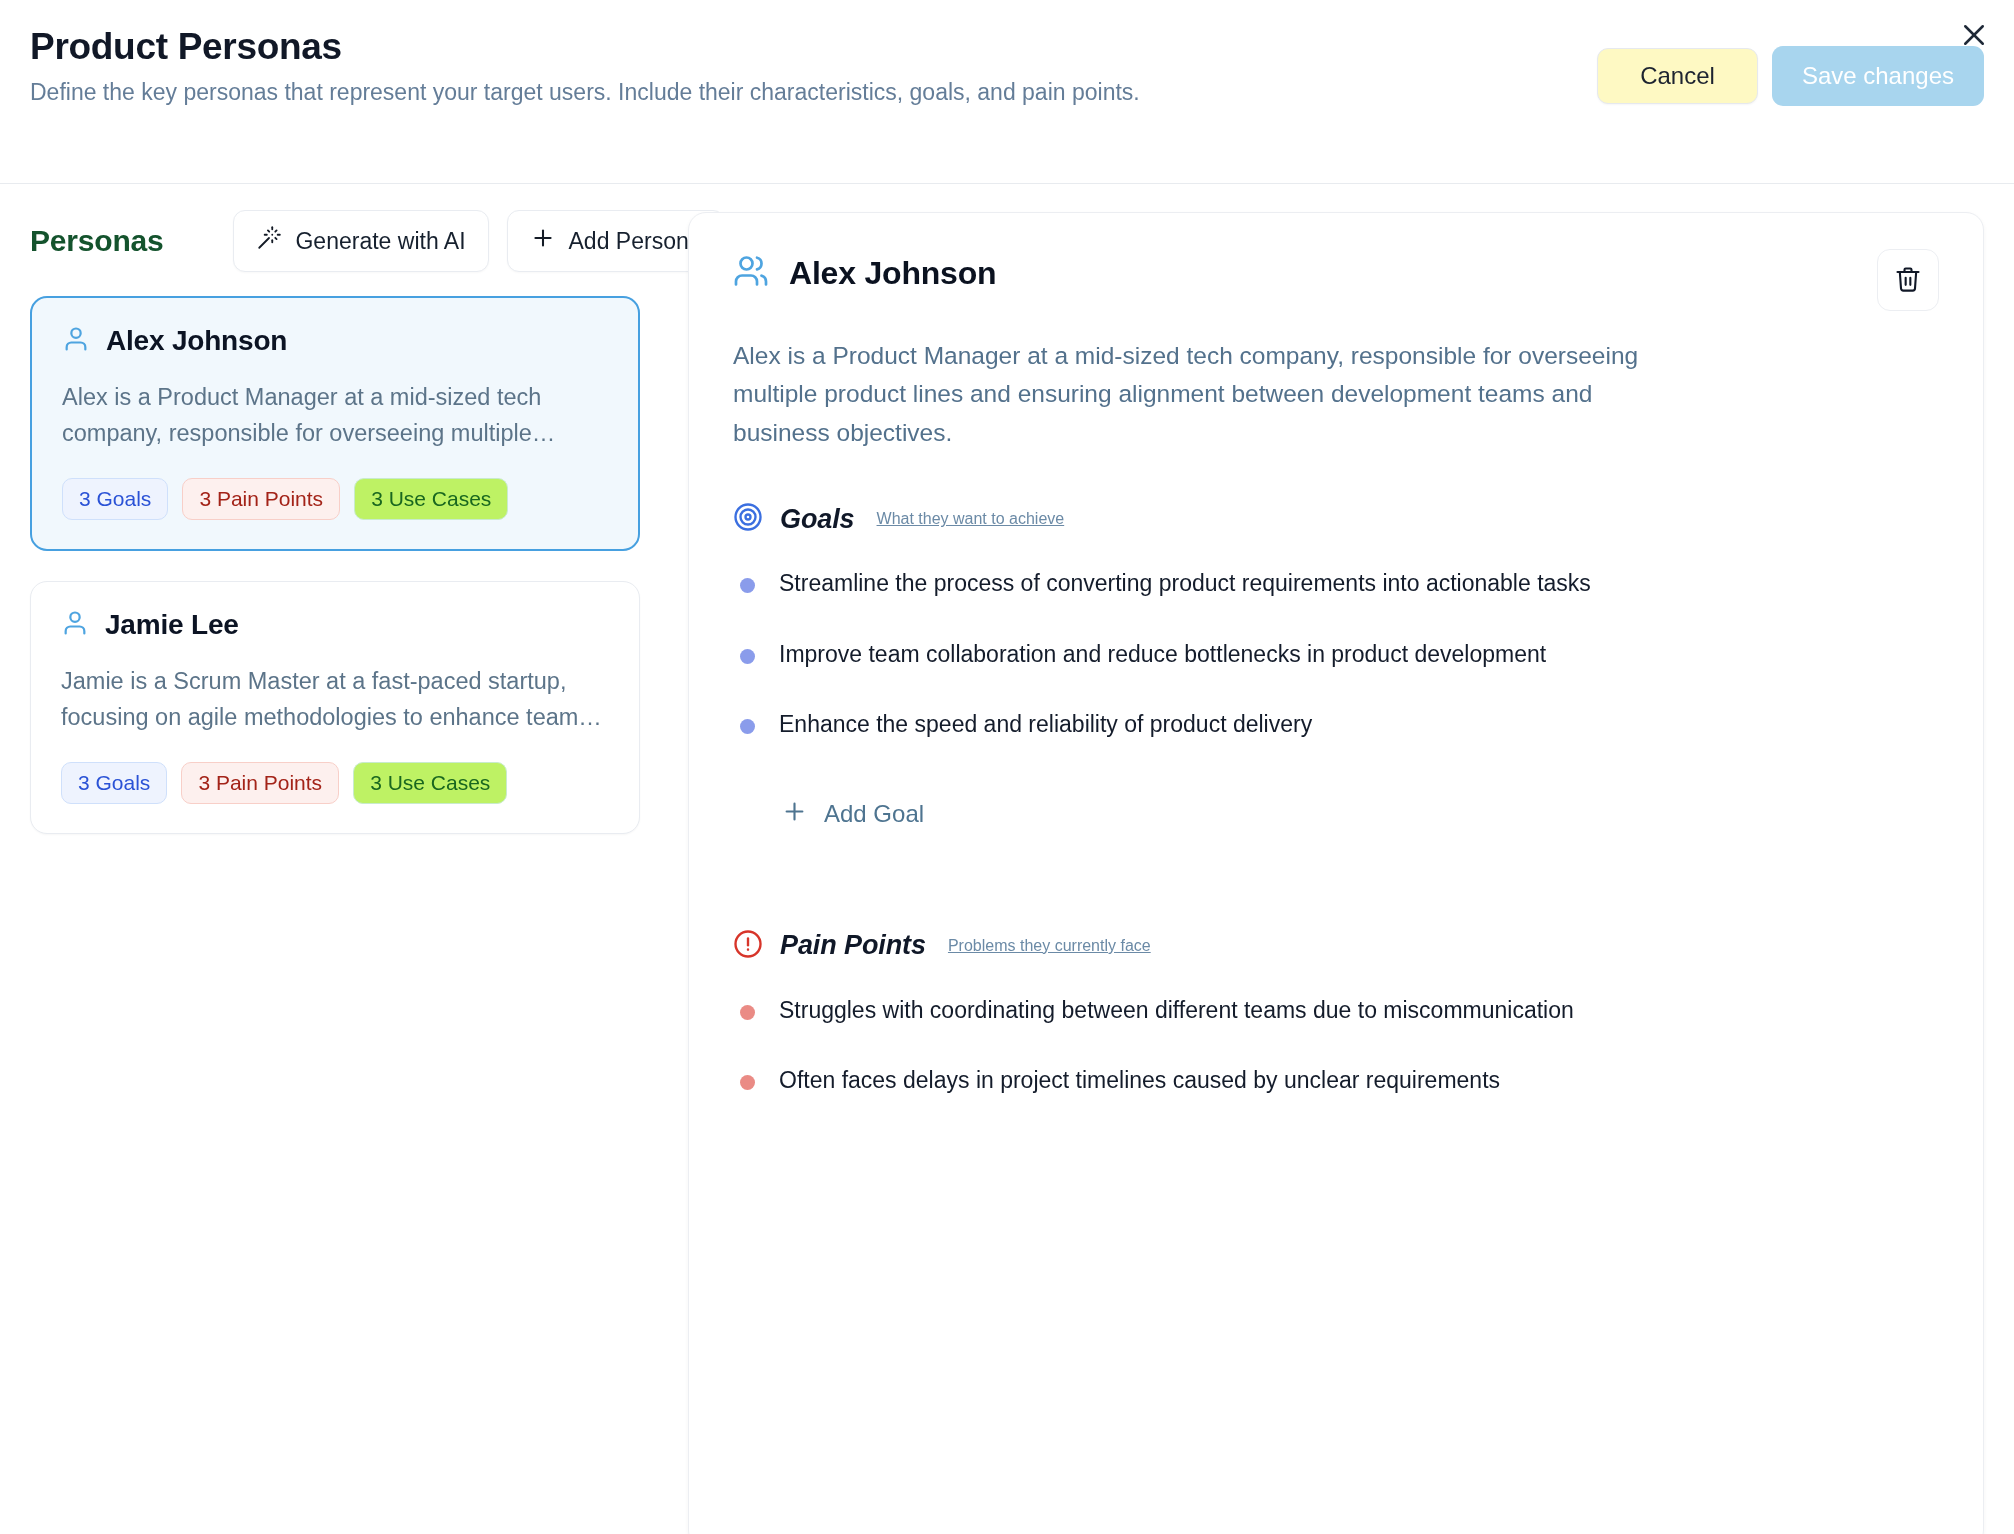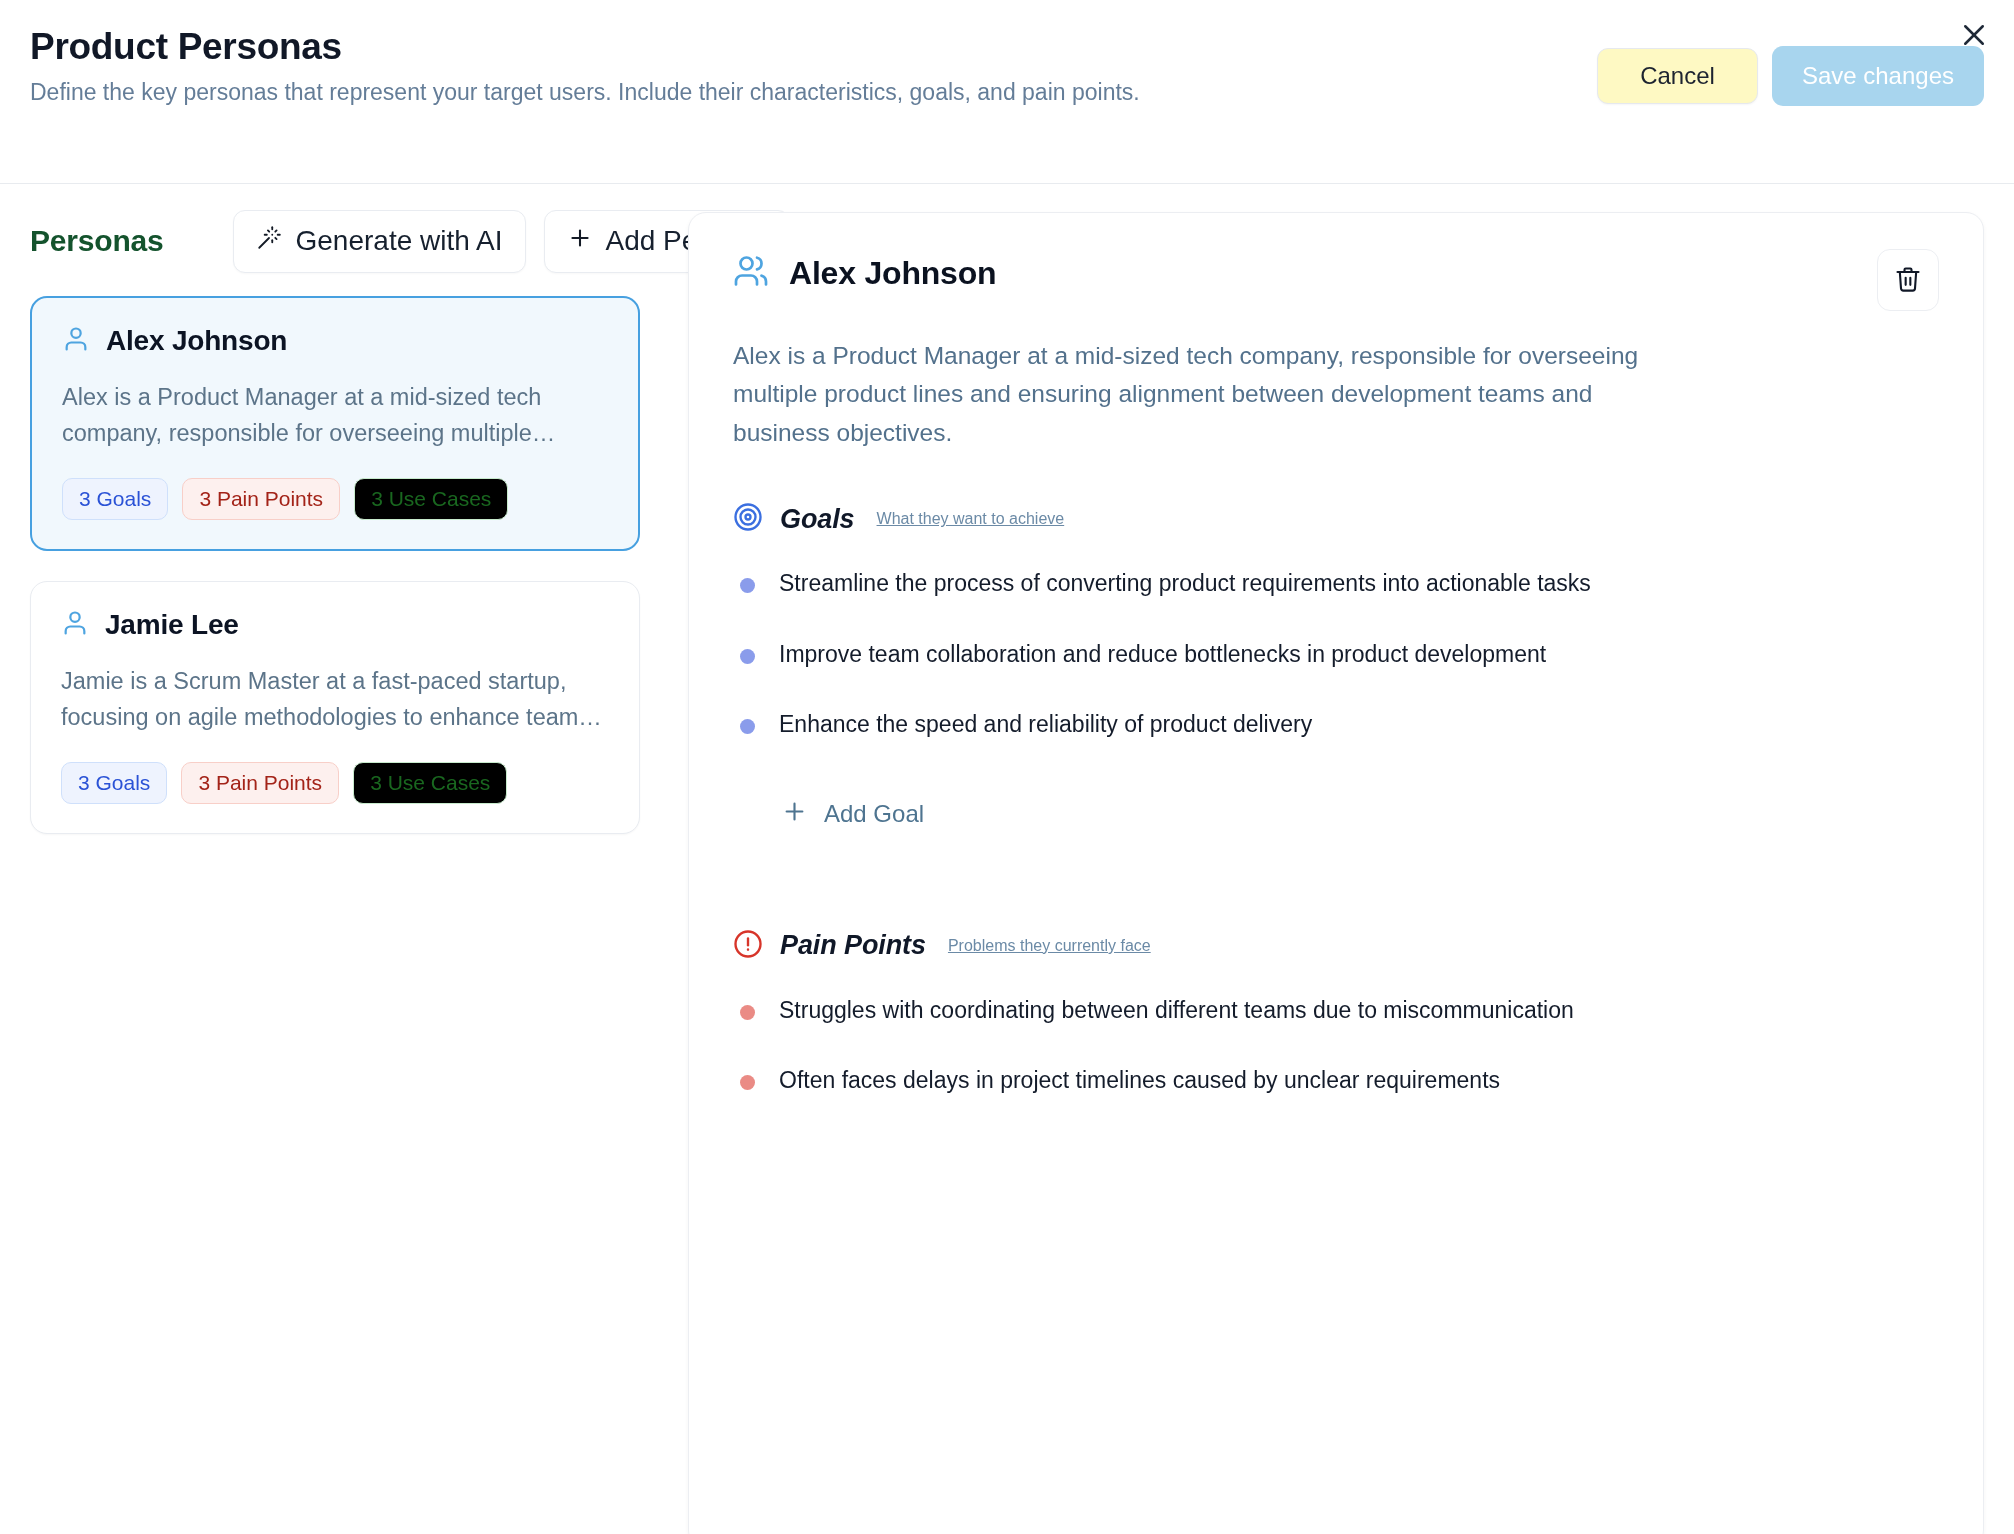--- a/index.html
+++ b/index.html
@@ -98,21 +98,21 @@
     margin-right: 52px;
   }
   .pill-btn {
     display: inline-flex;
     align-items: center;
     gap: 13px;
     background: #ffffff;
     border: 1.5px solid #e9ecf1;
     border-radius: 12px;
     padding: 14px 22px;
-    font-size: 28px;
+    font-size: 23px;
     color: #16202e;
     font-family: inherit;
     cursor: pointer;
     box-shadow: 0 1px 2px rgba(16,24,40,0.03);
     white-space: nowrap;
   }
 
   .persona-card {
     border: 1.5px solid #e9ecf1;
     border-radius: 17px;
@@ -146,21 +146,21 @@
   }
   .badges { display: flex; gap: 14px; margin-top: 26px; }
   .badge {
     font-size: 21px;
     padding: 8px 16px;
     border-radius: 10px;
     white-space: nowrap;
   }
   .badge-goals  { color: #2a52d6; background: #eef3fe; border: 1.5px solid #cfe0fb; }
   .badge-pain   { color: #a32318; background: #fdf0ee; border: 1.5px solid #f8cfc8; }
-  .badge-use    { color: #19671f; background: #000000; border: 1.5px solid #c8ebcd; }
+  .badge-use    { color: #19671f; background: #bef264; border: 1.5px solid #c8ebcd; }
 
   
   .detail-card {
     border: 1.5px solid #eceef2;
     border-radius: 18px;
     background: #ffffff;
     padding: 40px 44px 44px 44px;
     height: 1336px;
     box-shadow: 0 2px 5px rgba(16,24,40,0.045);
     position: relative;

